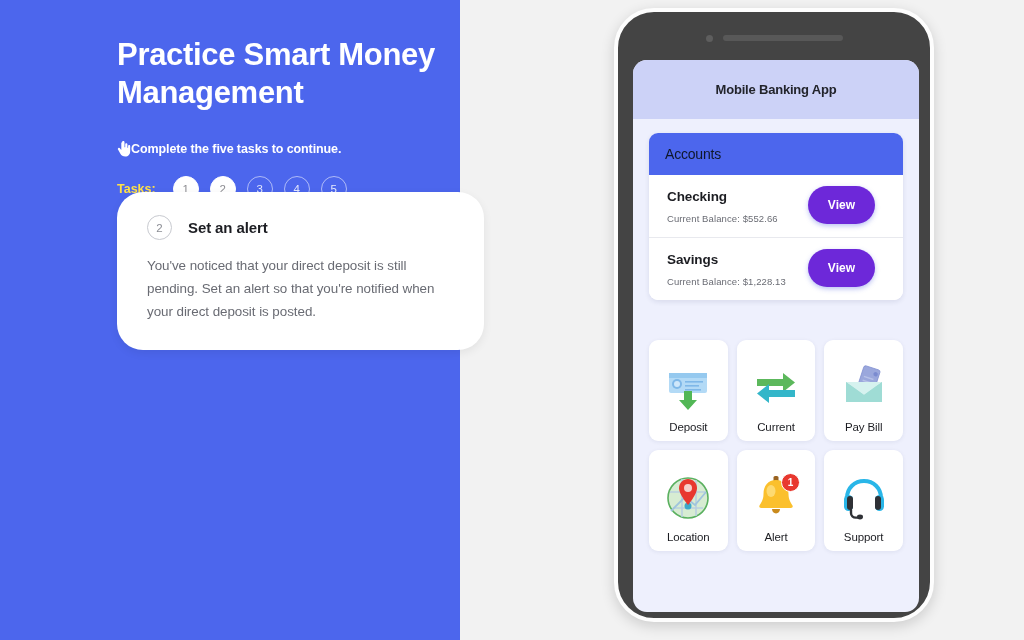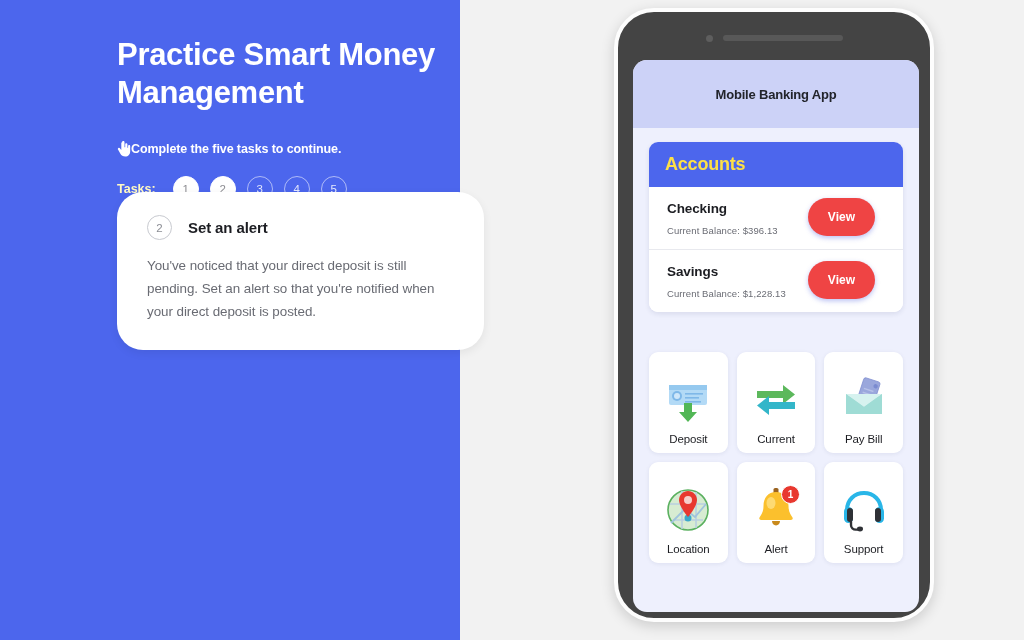--- a/index.html
+++ b/index.html
@@ -51,21 +51,21 @@
     letter-spacing: -0.1px;
   }
 
   .tasks-row {
     display: flex;
     align-items: center;
     margin-top: 19px;
     gap: 0;
   }
   .tasks-label {
-    color: #fef9c3;
+    color: #fde047;
     font-size: 12.5px;
     font-weight: bold;
     margin-right: 17px;
   }
   .step {
     width: 26px; height: 26px;
     border-radius: 50%;
     display: flex;
     align-items: center;
     justify-content: center;
@@ -161,21 +161,21 @@
   }
   .phone-screen {
     position: absolute;
     left: 15px; top: 48px;
     width: 286px; height: 552px;
     background: #eef0fd;
     border-radius: 14px;
     overflow: hidden;
   }
   .app-header {
-    height: 68px;
+    height: 59px;
     background: #ccd2f7;
     display: flex;
     align-items: center;
     justify-content: center;
   }
   .app-header-title {
     font-size: 13px;
     font-weight: bold;
     color: #22242b;
     letter-spacing: -0.2px;
@@ -190,23 +190,23 @@
     background: #ffffff;
     border-radius: 9px;
     overflow: hidden;
     box-shadow: 0 2px 5px rgba(30,40,90,0.10);
   }
   .accounts-head {
     background: #4c66ed;
     padding: 12px 16px;
   }
   .accounts-head-title {
-    color: #fde047;
-    font-size: 18px;
-    font-weight: bold;
+    color: #0f172a;
+    font-size: 14px;
+    font-weight: normal;
     letter-spacing: -0.2px;
   }
   .account-row {
     display: flex;
     align-items: flex-end;
     justify-content: space-between;
     padding: 11px 28px 13px 18px;
     background: #ffffff;
   }
   .account-row + .account-row { border-top: 1px solid #e8e9ee; }
@@ -216,21 +216,21 @@
     color: #1c1d22;
     letter-spacing: -0.1px;
   }
   .account-balance {
     font-size: 9.5px;
     color: #6a6c74;
     margin-top: 9px;
     letter-spacing: 0.1px;
   }
   .view-btn {
-    background: #ef4444;
+    background: #6d28d9;
     color: #ffffff;
     font-size: 12px;
     font-weight: bold;
     border: none;
     border-radius: 22px;
     padding: 12px 20px;
     cursor: pointer;
     font-family: "Liberation Sans", sans-serif;
     box-shadow: 0 2px 5px rgba(60,80,220,0.35);
   }
@@ -336,21 +336,21 @@
         <div class="screen-body">
 
           <div class="accounts-card">
             <div class="accounts-head">
               <span class="accounts-head-title">Accounts</span>
             </div>
 
             <div class="account-row">
               <div>
                 <div class="account-name">Checking</div>
-                <div class="account-balance">Current Balance: $396.13</div>
+                <div class="account-balance">Current Balance: $552.66</div>
               </div>
               <button class="view-btn">View</button>
             </div>
 
             <div class="account-row">
               <div>
                 <div class="account-name">Savings</div>
                 <div class="account-balance">Current Balance: $1,228.13</div>
               </div>
               <button class="view-btn">View</button>

